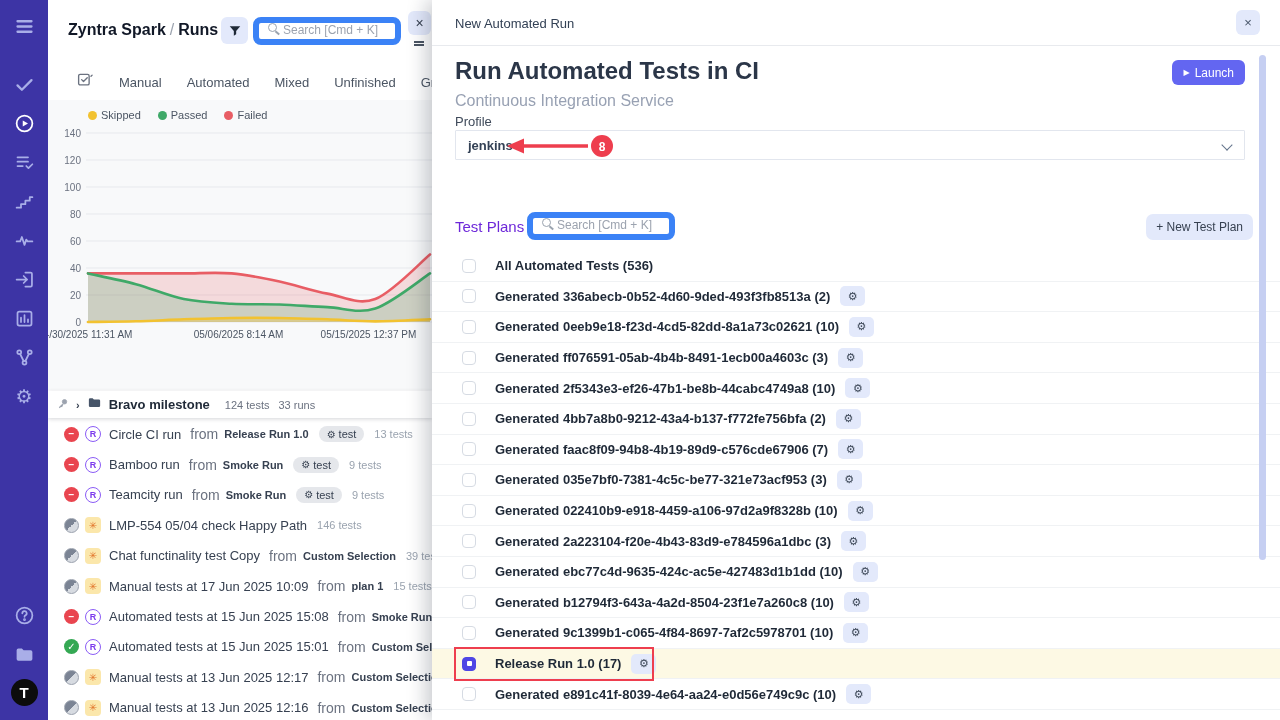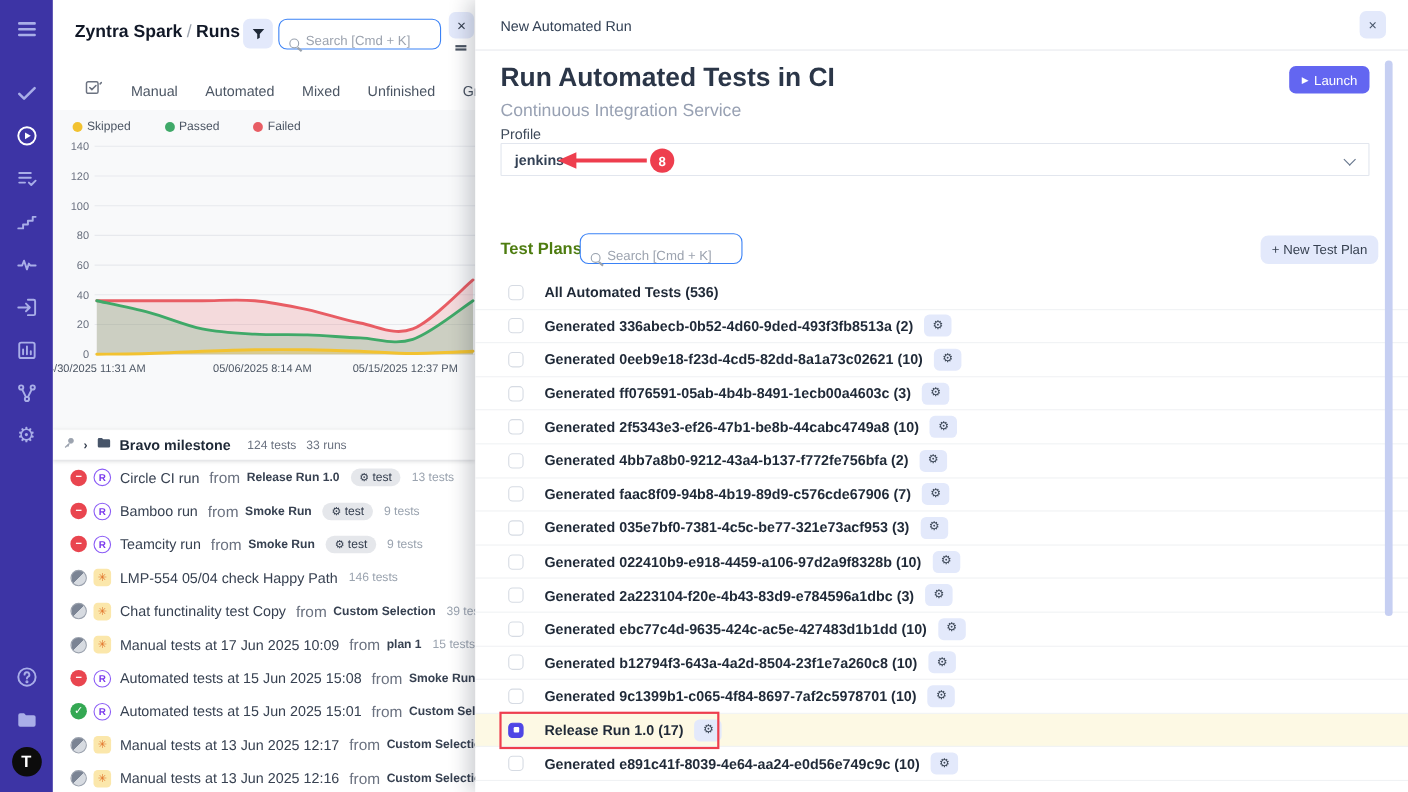--- a/index.html
+++ b/index.html
@@ -21,40 +21,40 @@
     font-weight:bold; font-size:15px; display:flex; align-items:center; justify-content:center; margin:13px 0 14px; }
 
   
   .left-panel { position:absolute; left:48px; top:0; width:384px; height:720px; background:#fff; }
   .lp-breadcrumb { position:absolute; left:20px; top:21px; font-size:16px; color:#111827; font-weight:bold; }
   .lp-breadcrumb .sep { color:#9ca3af; font-weight:normal; padding:0 4px; }
   .chip-btn { position:absolute; width:27px; height:27px; border-radius:6px; background:#e3e9fb; border:none;
     display:flex; align-items:center; justify-content:center; cursor:pointer; }
   .lp-filter { left:173px; top:17px; }
   .lp-filter svg { width:14px; height:14px; fill:#1f2937; }
-  .search-box { position:absolute; display:flex; align-items:flex-end; gap:6px; background:#fff;
-    border:1px solid #3b82f6; border-radius:8px; padding:0 9px; }
+  .search-box { position:absolute; display:flex; align-items:flex-start; gap:6px; background:#fff;
+    border:6px solid #3b82f6; border-radius:8px; padding:0 9px; }
   .lp-search { left:205px; top:17px; width:148px; height:28px; }
   .mag { width:9px; height:9px; border:1.5px solid #9aa3af; border-radius:50%; position:relative; flex:none; }
   .mag::after { content:""; position:absolute; width:5px; height:1.5px; background:#9aa3af;
     bottom:-2px; right:-4px; transform:rotate(40deg); }
   .search-box input { border:none; outline:none; font-size:12px; color:#374151; width:100%;
     font-family:"Liberation Sans", sans-serif; background:transparent; }
   .search-box input::placeholder { color:#9ca3af; }
   .lp-close { left:360px; top:11px; width:23px; height:24px; font-size:14px; color:#374151; }
   .lp-frag { position:absolute; left:366px; top:41px; width:10px; height:5px;
     border-top:2px solid #4b5563; border-bottom:2px solid #4b5563; }
 
   .lp-tabs { position:absolute; left:0; top:68px; width:384px; height:28px; display:flex;
     align-items:center; padding-left:28px; gap:25px; }
   .lp-tabs .tab { font-size:13px; color:#4b5563; cursor:pointer; white-space:nowrap; }
   .tab-ic svg { width:18px; height:18px; stroke:#6b7280; fill:none; stroke-width:1.8; stroke-linecap:round; stroke-linejoin:round; }
 
   .chart-block { position:absolute; left:0; top:100px; width:384px; height:290px; background:#f8f9fa; }
-  .legend { position:absolute; left:18px; top:9px; display:flex; gap:31px; align-items:center;justify-content:flex-end; }
+  .legend { position:absolute; left:40px; top:9px; display:flex; gap:17px; align-items:center;justify-content:flex-end; }
   .legend-item { display:flex; align-items:center; gap:4px; }
   .legend-dot { width:9px; height:9px; border-radius:50%; }
   .legend-label { font-size:11px; color:#4b5563; }
   #chart-svg { position:absolute; left:0; top:26px; }
 
   .milestone-row { position:absolute; left:0; top:391px; width:384px; height:27px; background:#fff;
     box-shadow:0 1px 4px rgba(16,24,40,.18); display:flex; align-items:center; padding-left:9px; gap:7px; z-index:2; cursor:pointer; }
   .pin svg { width:12px; height:12px; stroke:#9ca3af; fill:#9ca3af; stroke-width:1; }
   .chev { font-size:11px; font-weight:bold; color:#374151; }
   .folder-sm svg { width:15px; height:15px; fill:#475569; }
@@ -93,21 +93,21 @@
   .launch-btn .tri { font-size:8px; }
   .modal-subtitle { position:absolute; left:23px; top:92px; font-size:16px; color:#98a1b3; }
   .profile-label { position:absolute; left:23px; top:114px; font-size:13px; color:#3f4a5a; }
   .profile-select { position:absolute; left:23px; top:130px; width:790px; height:30px; border:1px solid #e2e6ee;
     border-radius:1px; display:flex; align-items:center; padding:0 12px; cursor:pointer; background:#fff; }
   .profile-value { font-size:13px; font-weight:600; color:#334155; }
   .select-chev { position:absolute; right:13px; top:10px; width:8px; height:8px;
     border-right:1.8px solid #64748b; border-bottom:1.8px solid #64748b; transform:rotate(45deg); }
   .annot-arrow { position:absolute; left:70px; top:134px; pointer-events:none; z-index:3; }
 
-  .tp-heading { position:absolute; left:23px; top:218px; font-size:15px; font-weight:bold; color:#4d7c0f; }
+  .tp-heading { position:absolute; left:23px; top:218px; font-size:15px; font-weight:normal; color:#6d28d9; }
   .tp-search { left:95px; top:212px; width:148px; height:28px; }
   .newplan-btn { position:absolute; right:27px; top:214px; height:26px; padding:0 10px; border:none; border-radius:7px;
     background:#e3e9fb; color:#374151; font-size:12px; cursor:pointer; font-family:"Liberation Sans", sans-serif; }
 
   #tp-rows { position:absolute; left:0; top:251px; width:848px; }
   .tp-row { position:relative; height:30.6px; display:flex; align-items:center; padding-left:30px; gap:10px;
     border-bottom:1px solid #f0f2f4; cursor:pointer; }
   .tp-row.hl { background:#fdf9e4; }
   .cb { width:14px; height:14px; border:1.5px solid #d6dbe3; border-radius:4px; background:#fff; flex:none; position:relative; }
   .cb.checked { background:#4f46e5; border-color:#4f46e5; }

